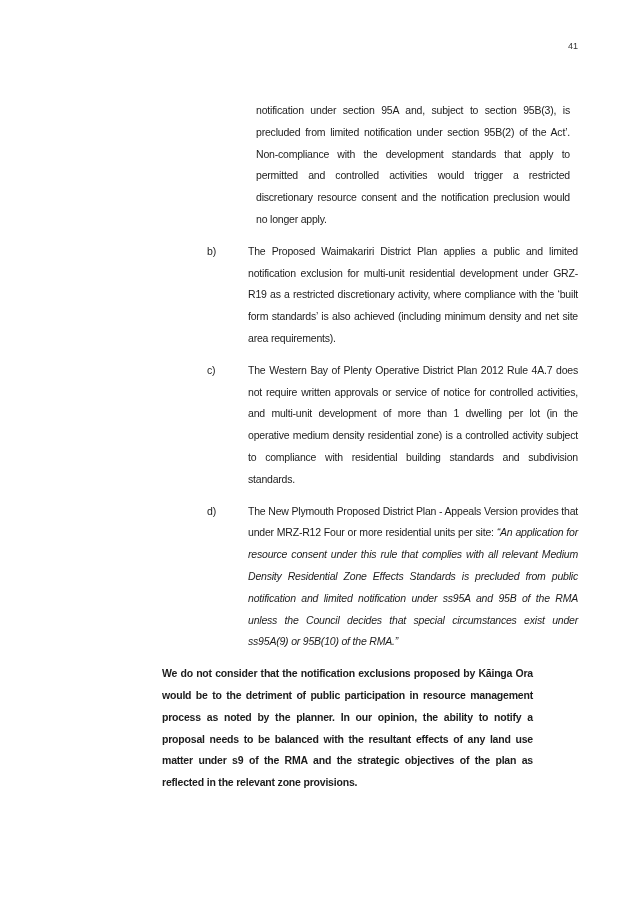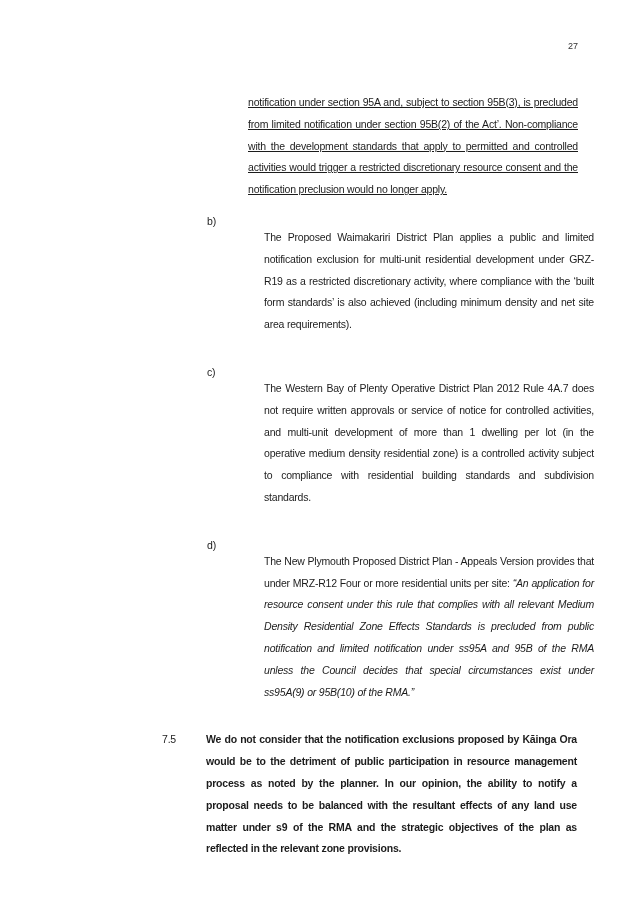--- a/index.html
+++ b/index.html
@@ -32,30 +32,30 @@
   .content, .content p, .content span {
     font-size: 10.5px;
     line-height: 21.8px;
     letter-spacing: -0.2px;
   }
   .intro {
     margin: 0 0 10px 248px;
     width: 330px;
     text-align: justify;
   }
-  .intro p { margin: 0; text-decoration: underline; }
+  .intro p { margin: 8px; }
   .list-item {
     display: flex;
     margin: 0 0 10px 207px;
   }
   .list-item .item-label {
     flex: 0 0 41px;
   }
   .list-item .item-text {
-    margin: 16px;
+    margin: 0;
     width: 330px;
     text-align: justify;
   }
   .numbered-section {
     display: flex;
     margin: 4px 0 0 162px;
   }
   .numbered-section .section-number {
     flex: 0 0 44px;
   }
@@ -67,21 +67,21 @@
   }
   .italic {
     font-style: italic;
   }
 </style>
 </head>
 <body>
 
 <div class="page">
 
-  <div class="page-number">27</div>
+  <div class="page-number">41</div>
 
   <div class="content">
 
     <div class="intro">
       <p>notification under section 95A and, subject to section 95B(3), is precluded from limited notification under section 95B(2) of the Act’. Non-compliance with the development standards that apply to permitted and controlled activities would trigger a restricted discretionary resource consent and the notification preclusion would no longer apply.</p>
     </div>
 
     <div class="list-item">
       <span class="item-label">b)</span>
       <p class="item-text">The Proposed Waimakariri District Plan applies a public and limited notification exclusion for multi-unit residential development under GRZ-R19 as a restricted discretionary activity, where compliance with the ‘built form standards’ is also achieved (including minimum density and net site area requirements).</p>
@@ -91,18 +91,17 @@
       <span class="item-label">c)</span>
       <p class="item-text">The Western Bay of Plenty Operative District Plan 2012 Rule 4A.7 does not require written approvals or service of notice for controlled activities, and multi-unit development of more than 1 dwelling per lot (in the operative medium density residential zone) is a controlled activity subject to compliance with residential building standards and subdivision standards.</p>
     </div>
 
     <div class="list-item">
       <span class="item-label">d)</span>
       <p class="item-text"><span>The New Plymouth Proposed District Plan - Appeals Version provides that under MRZ-R12 Four or more residential units per site: </span><span class="italic">“An application for resource consent under this rule that complies with all relevant Medium Density Residential Zone Effects Standards is precluded from public notification and limited notification under ss95A and 95B of the RMA unless the Council decides that special circumstances exist under ss95A(9) or 95B(10) of the RMA.”</span></p>
     </div>
 
     <div class="numbered-section">
-      <span class="section-number">7.5</span>
       <p class="section-text">We do not consider that the notification exclusions proposed by Kāinga Ora would be to the detriment of public participation in resource management process as noted by the planner. In our opinion, the ability to notify a proposal needs to be balanced with the resultant effects of any land use matter under s9 of the RMA and the strategic objectives of the plan as reflected in the relevant zone provisions.</p>
     </div>
 
   </div>
 </div>
 
 </body></html>

